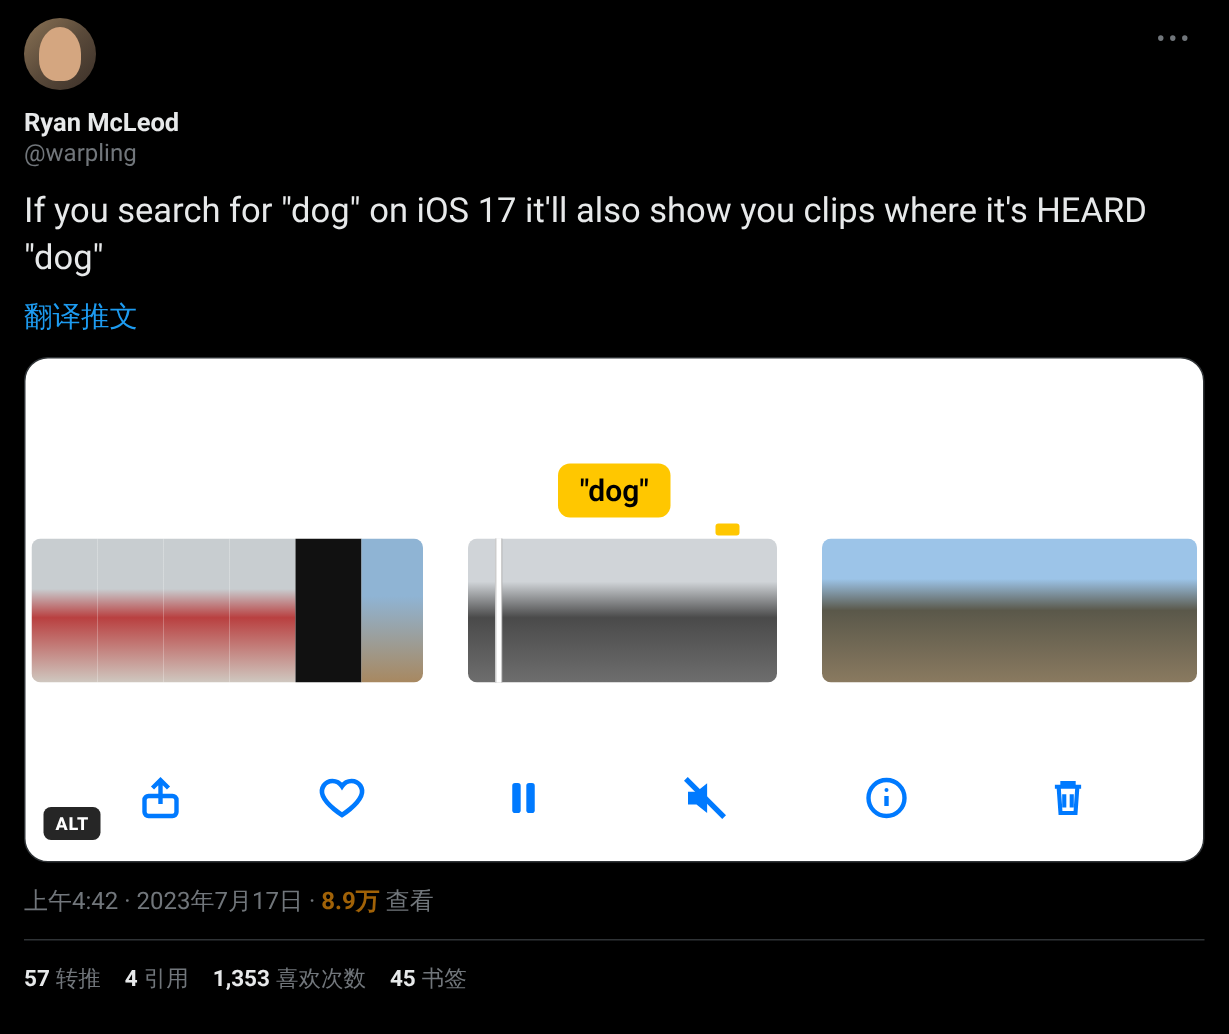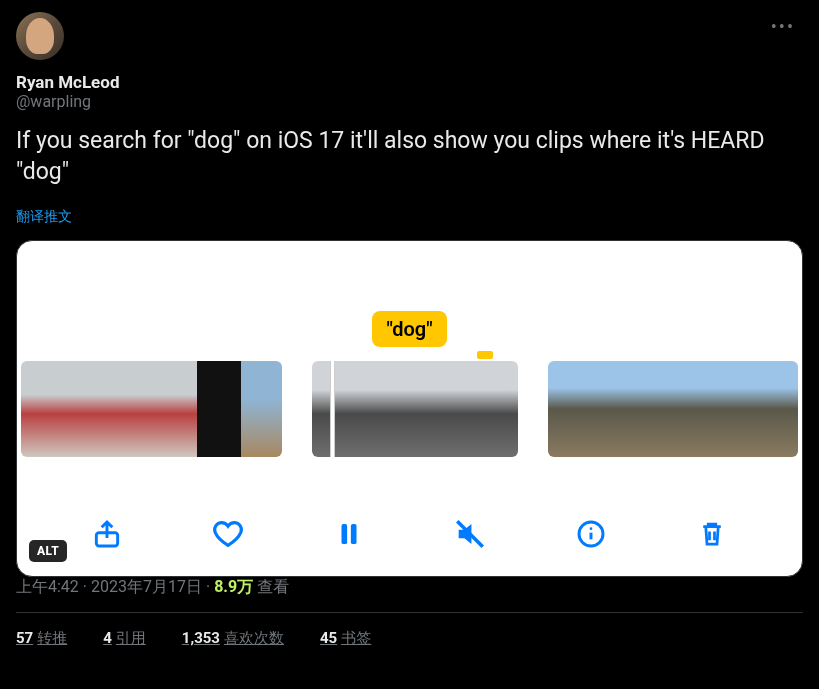--- a/index.html
+++ b/index.html
@@ -52,23 +52,23 @@
     padding: 4px 8px;
   }
   .tweet-text {
     margin-top: 14px;
     font-size: 23px;
     line-height: 1.35;
     color: #e7e9ea;
     font-weight: 400;
   }
   .translate-link {
-    margin-top: 21px;
+    margin-top: 11px;
     color: #1d9bf0;
-    font-size: 14px;
+    font-size: 19px;
     cursor: pointer;
   }
   .media-card {
     margin-top: 14px;
     border-radius: 16px;
     background: #fff;
     overflow: hidden;
     position: relative;
     height: 337px;
     border: 1px solid #2f3336;
@@ -170,38 +170,38 @@
     bottom: 14px;
     background: rgba(0,0,0,0.85);
     color: #fff;
     font-size: 12px;
     font-weight: 800;
     padding: 4px 8px;
     border-radius: 5px;
     letter-spacing: 0.5px;
   }
   .meta-row {
+    margin-top: 16px;
     color: #71767b;
     font-size: 16px;
     display: flex;
     align-items: flex-start;
     gap: 4px;
   }
-  .meta-row .views-count { color: #bef264; font-weight: 700; }
+  .meta-row .views-count { color: #a16207; font-weight: 700; }
   .divider {
     margin-top: 14px;
     border-top: 1px solid #2f3336;
   }
   .stats-row {
     display: flex;
-    gap: 36px;
+    gap: 16px;
     padding: 16px 0;
     font-size: 15px;
     color: #71767b;
-    text-decoration: underline;
   }
   .stats-row .num { color: #e7e9ea; font-weight: 700; margin-right: 4px; }
 </style>
 </head>
 <body>
 
 <div class="tweet">
 
   <div class="header">
     <div class="avatar"></div>

